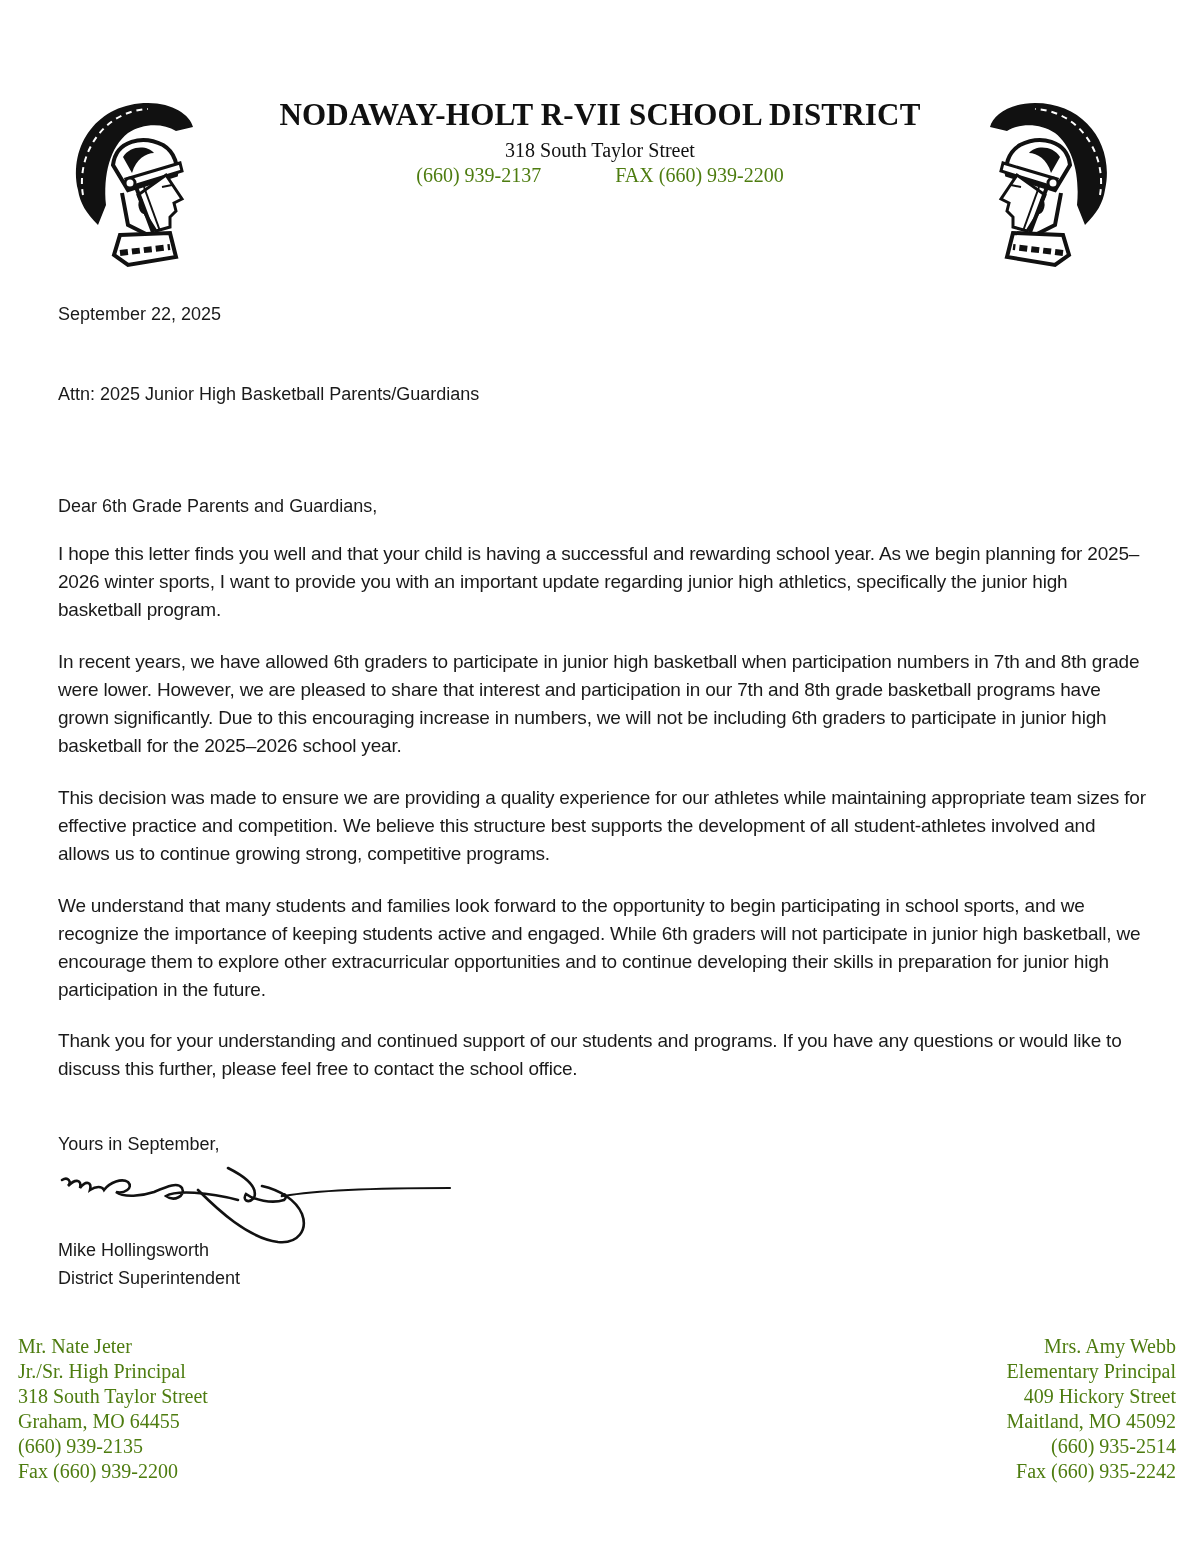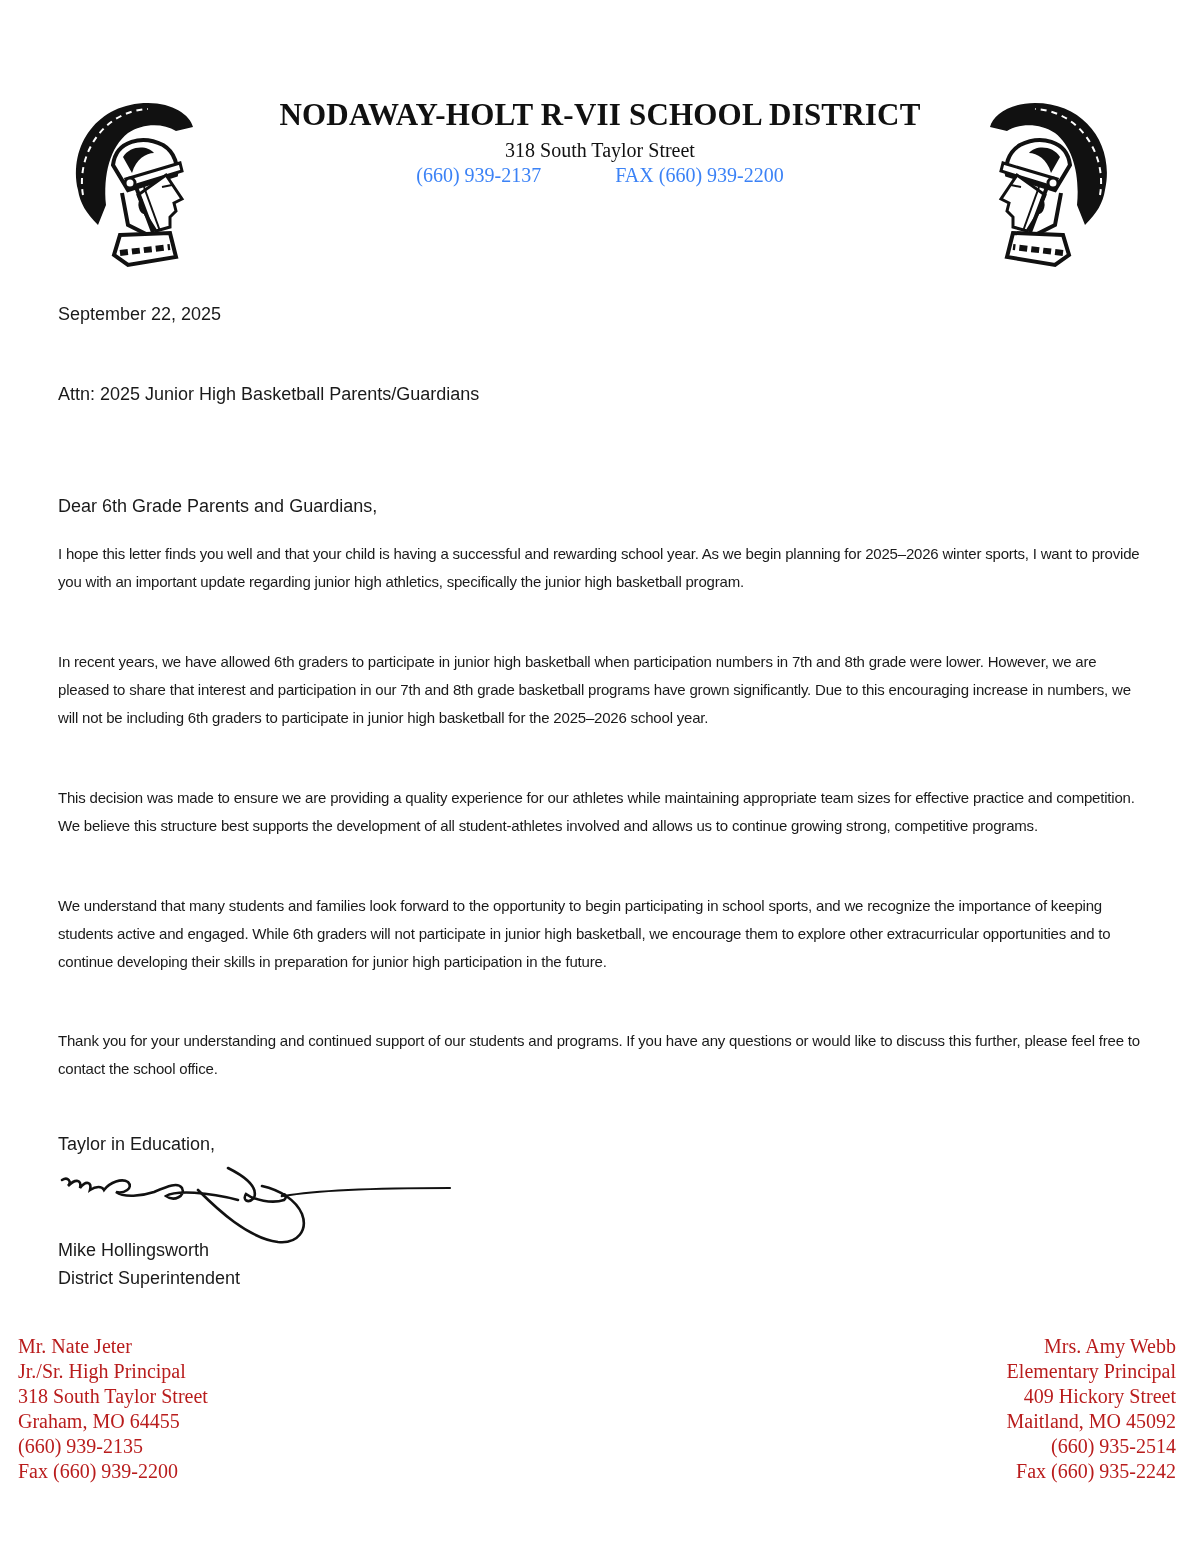--- a/index.html
+++ b/index.html
@@ -16,47 +16,47 @@
 
     .letterhead {
       position: absolute; left: 250px; top: 92px; width: 700px;
       text-align: center;
     }
     .district-name {
       font-size: 31px; font-weight: bold; letter-spacing: 0.2px;
       line-height: 38px; margin: 4px; color: #111;
     }
     .lh-line { font-size: 20px; line-height: 25px; color: #111; }
-    .lh-phones { font-size: 20px; line-height: 25px; color: #3b82f6; }
+    .lh-phones { font-size: 20px; line-height: 25px; color: #4d7c0f; }
     .lh-phones .gap { display: inline-block; width: 74px; }
     .motto { font-size: 19px; line-height: 26px; font-weight: bold; font-style: italic; color: #111; }
     .date { position: absolute; left: 58px; top: 300px; }
     .attn { position: absolute; left: 58px; top: 380px; }
     .salutation { position: absolute; left: 58px; top: 492px; }
     .para { position: absolute; left: 58px; width: 1092px; margin: 0; }
     .p1 { top: 540px; }
     .p2 { top: 648px; }
     .p3 { top: 784px; }
     .p4 { top: 892px; }
     .p5 { top: 1027px; }
     .closing { position: absolute; left: 58px; top: 1130px; }
     .signature { position: absolute; left: 58px; top: 1160px; width: 400px; height: 90px; }
     .signer { position: absolute; left: 58px; top: 1236px; }
 
     .text-block, .para, .date, .attn, .salutation, .closing, .signer {
       font-family: "Liberation Sans", "DejaVu Sans", sans-serif;
       font-size: 18px; line-height: 28px; color: #1a1a1a;
     }
-    .para { font-size: 15px; letter-spacing: -0.2px; }
+    .para { font-size: 19px; letter-spacing: -0.2px; }
 
     
     .footer-col {
       position: absolute; top: 1334px;
       font-family: "Liberation Serif", "DejaVu Serif", serif;
-      font-size: 20px; line-height: 25px; color: #b91c1c;
+      font-size: 20px; line-height: 25px; color: #4d7c0f;
     }
     .footer-left { left: 18px; text-align: left; }
     .footer-right { right: 25px; text-align: right; }
     .line { display: block; white-space: nowrap; }
   </style>
 </head>
 <body>
 
 <svg class="logo logo-left" viewBox="0 0 140 175" xmlns="http://www.w3.org/2000/svg">
 
@@ -114,21 +114,21 @@
 </div>
 
 <div class="salutation">Dear 6th Grade Parents and Guardians,</div>
 
 <p class="para p1">I hope this letter finds you well and that your child is having a successful and rewarding school year. As we begin planning for 2025–2026 winter sports, I want to provide you with an important update regarding junior high athletics, specifically the junior high basketball program.</p>
 <p class="para p2">In recent years, we have allowed 6th graders to participate in junior high basketball when participation numbers in 7th and 8th grade were lower. However, we are pleased to share that interest and participation in our 7th and 8th grade basketball programs have grown significantly. Due to this encouraging increase in numbers, we will not be including 6th graders to participate in junior high basketball for the 2025–2026 school year.</p>
 <p class="para p3">This decision was made to ensure we are providing a quality experience for our athletes while maintaining appropriate team sizes for effective practice and competition. We believe this structure best supports the development of all student-athletes involved and allows us to continue growing strong, competitive programs.</p>
 <p class="para p4">We understand that many students and families look forward to the opportunity to begin participating in school sports, and we recognize the importance of keeping students active and engaged. While 6th graders will not participate in junior high basketball, we encourage them to explore other extracurricular opportunities and to continue developing their skills in preparation for junior high participation in the future.</p>
 <p class="para p5">Thank you for your understanding and continued support of our students and programs. If you have any questions or would like to discuss this further, please feel free to contact the school office.</p>
 
-<div class="closing">Taylor in Education,</div>
+<div class="closing">Yours in September,</div>
 
 <svg class="signature" viewBox="0 0 400 90" xmlns="http://www.w3.org/2000/svg">
   <path d="M4 20 C10 16 14 22 10 26 C18 18 24 20 22 28 C28 20 34 22 32 30 C38 26 44 26 46 30 C52 22 64 18 70 22 C76 28 66 34 58 32 C66 38 84 36 96 32 C110 26 120 22 124 28 C128 36 116 42 108 36 C118 30 150 32 180 40" stroke="#111" stroke-width="2.6" fill="none" stroke-linecap="round"></path>
   <path d="M170 8 C190 18 200 28 196 38 C190 44 184 40 188 34 C196 40 214 44 226 40 C230 36 226 32 224 36" stroke="#111" stroke-width="2.6" fill="none" stroke-linecap="round"></path>
   <path d="M140 30 C160 50 190 78 220 82 C240 84 250 70 244 54 C238 40 222 30 204 26" stroke="#111" stroke-width="2.6" fill="none" stroke-linecap="round"></path>
   <path d="M226 36 C260 30 330 28 392 28" stroke="#111" stroke-width="2.2" fill="none" stroke-linecap="round"></path>
 </svg>
 
 <div class="signer">
   <div>Mike Hollingsworth</div>

